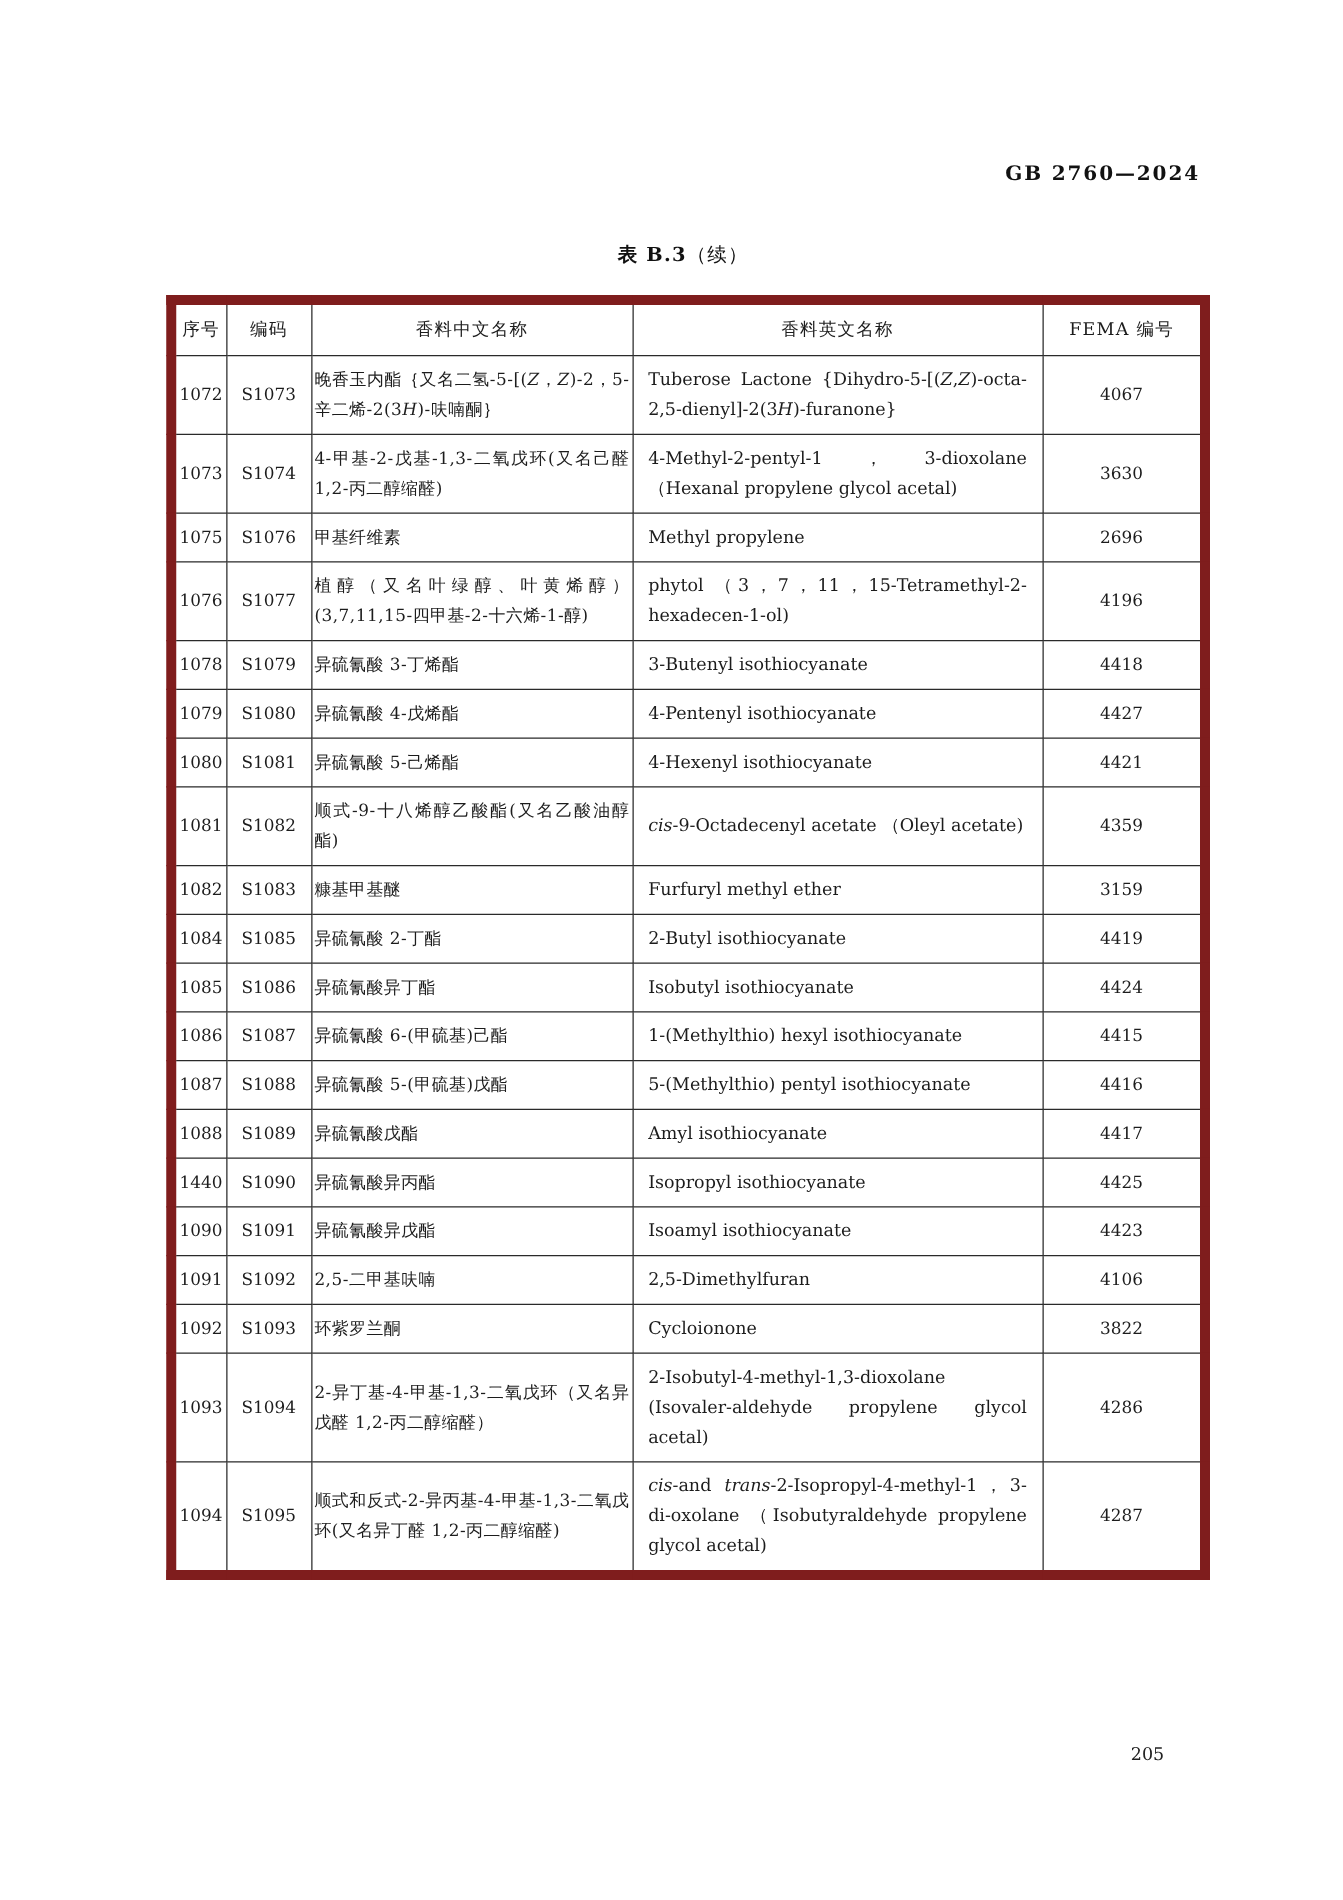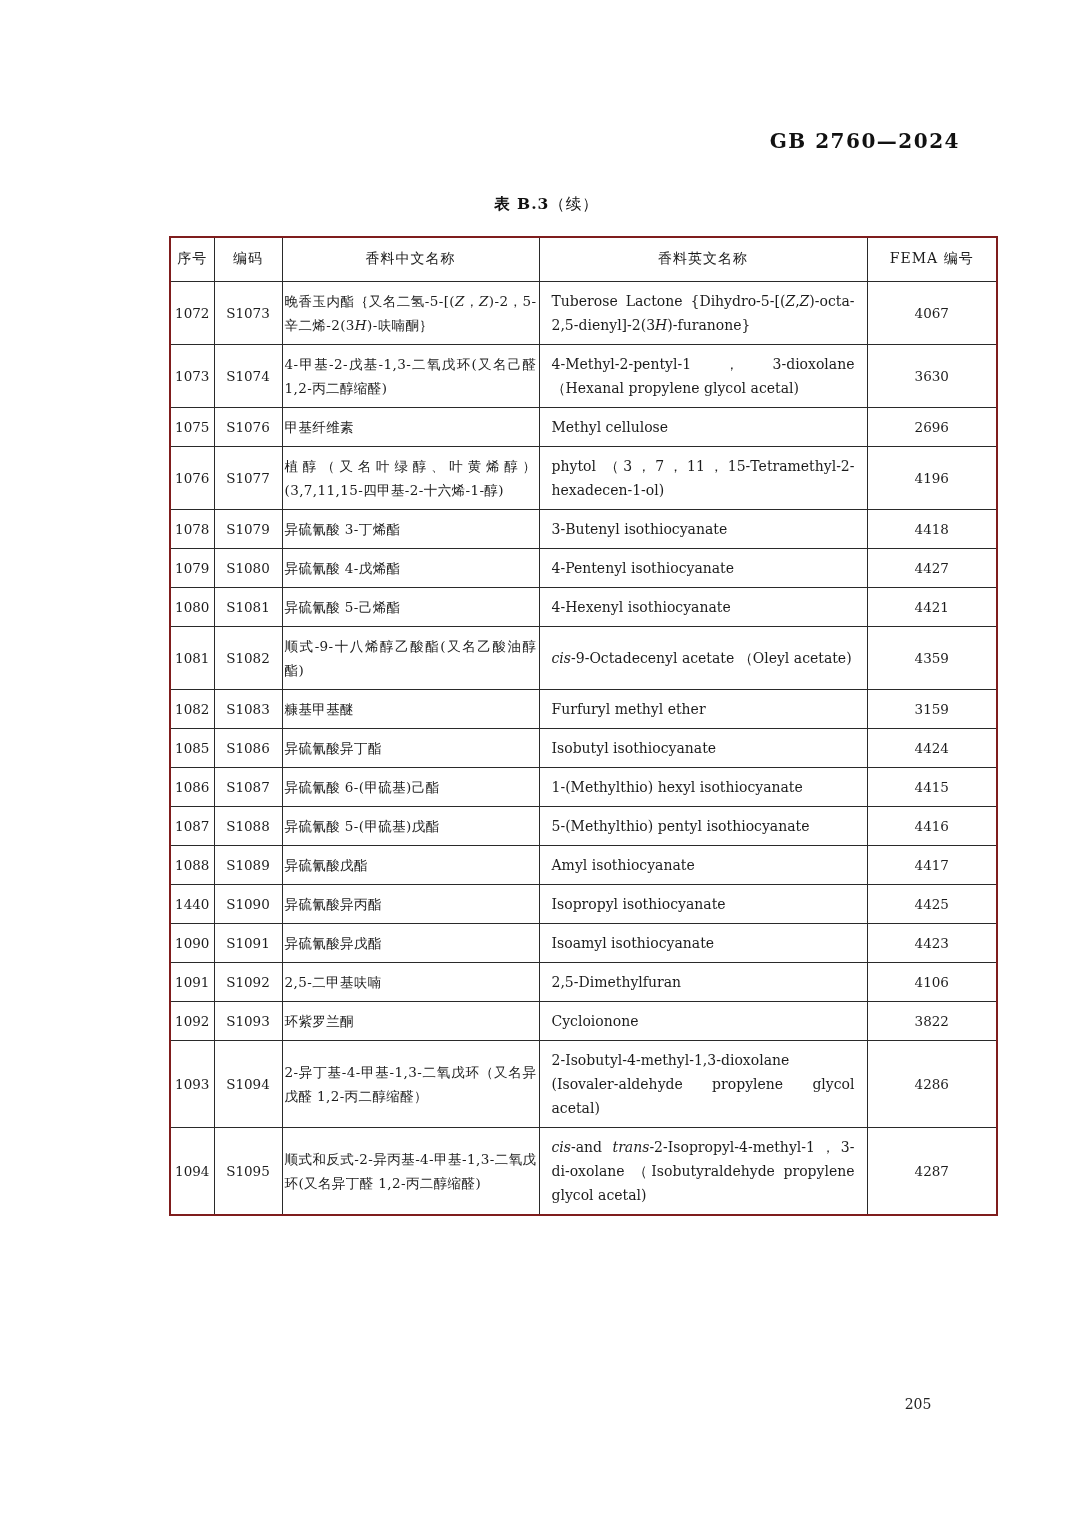--- a/index.html
+++ b/index.html
@@ -7,41 +7,40 @@
   body {
     width: 1074px; height: 1520px;
     background: #ffffff;
     color: #1c1c1c;
     font-family: "DejaVu Serif", "Liberation Serif", serif;
     position: relative;
   }
   .doc-code {
     position: absolute;
     top: 129px; right: 114px;
-    font-size: 20px;
+    font-size: 16px;
     font-weight: bold;
     letter-spacing: 1.5px;
     color: #111;
   }
   .table-title {
     position: absolute;
     top: 194px; left: 133px; width: 827px;
     text-align: center;
     font-size: 15.5px;
     color: #111;
   }
   .table-title .t-main { font-weight: bold; letter-spacing: 1px; }
   .table-title .t-suffix { font-weight: normal; letter-spacing: 1px; }
   table.flavor-table {
     position: absolute;
     top: 236px; left: 133px; width: 827px;
     border-collapse: collapse;
     table-layout: fixed;
-    border: 2px solid #7f1d1d;
-    margin-left: 36px;
+    border: 8px solid #7f1d1d;
   }
   .flavor-table th, .flavor-table td {
     border: 1px solid #2a2a2a;
     vertical-align: middle;
   }
   .flavor-table th {
     font-weight: normal;
     font-size: 14px;
     height: 44px;
     text-align: center;
@@ -111,21 +110,21 @@
       <td class="c-seq">1073</td>
       <td class="c-code">S1074</td>
       <td class="c-cn">4-甲基-2-戊基-1,3-二氧戊环(又名己醛 1,2-丙二醇缩醛)</td>
       <td class="c-en">4-Methyl-2-pentyl-1，3-dioxolane （Hexanal propylene glycol acetal)</td>
       <td class="c-fema">3630</td>
     </tr>
     <tr>
       <td class="c-seq">1075</td>
       <td class="c-code">S1076</td>
       <td class="c-cn">甲基纤维素</td>
-      <td class="c-en">Methyl cellulose</td>
+      <td class="c-en">Methyl propylene</td>
       <td class="c-fema">2696</td>
     </tr>
     <tr>
       <td class="c-seq">1076</td>
       <td class="c-code">S1077</td>
       <td class="c-cn">植醇（又名叶绿醇、叶黄烯醇）(3,7,11,15-四甲基-2-十六烯-1-醇)</td>
       <td class="c-en">phytol （3，7，11，15-Tetramethyl-2-hexadecen-1-ol)</td>
       <td class="c-fema">4196</td>
     </tr>
     <tr>
@@ -157,20 +156,27 @@
       <td class="c-fema">4359</td>
     </tr>
     <tr>
       <td class="c-seq">1082</td>
       <td class="c-code">S1083</td>
       <td class="c-cn">糠基甲基醚</td>
       <td class="c-en">Furfuryl methyl ether</td>
       <td class="c-fema">3159</td>
     </tr>
     <tr>
+      <td class="c-seq">1084</td>
+      <td class="c-code">S1085</td>
+      <td class="c-cn">异硫氰酸 2-丁酯</td>
+      <td class="c-en">2-Butyl isothiocyanate</td>
+      <td class="c-fema">4419</td>
+    </tr>
+    <tr>
       <td class="c-seq">1085</td>
       <td class="c-code">S1086</td>
       <td class="c-cn">异硫氰酸异丁酯</td>
       <td class="c-en">Isobutyl isothiocyanate</td>
       <td class="c-fema">4424</td>
     </tr>
     <tr>
       <td class="c-seq">1086</td>
       <td class="c-code">S1087</td>
       <td class="c-cn">异硫氰酸 6-(甲硫基)己酯</td>

